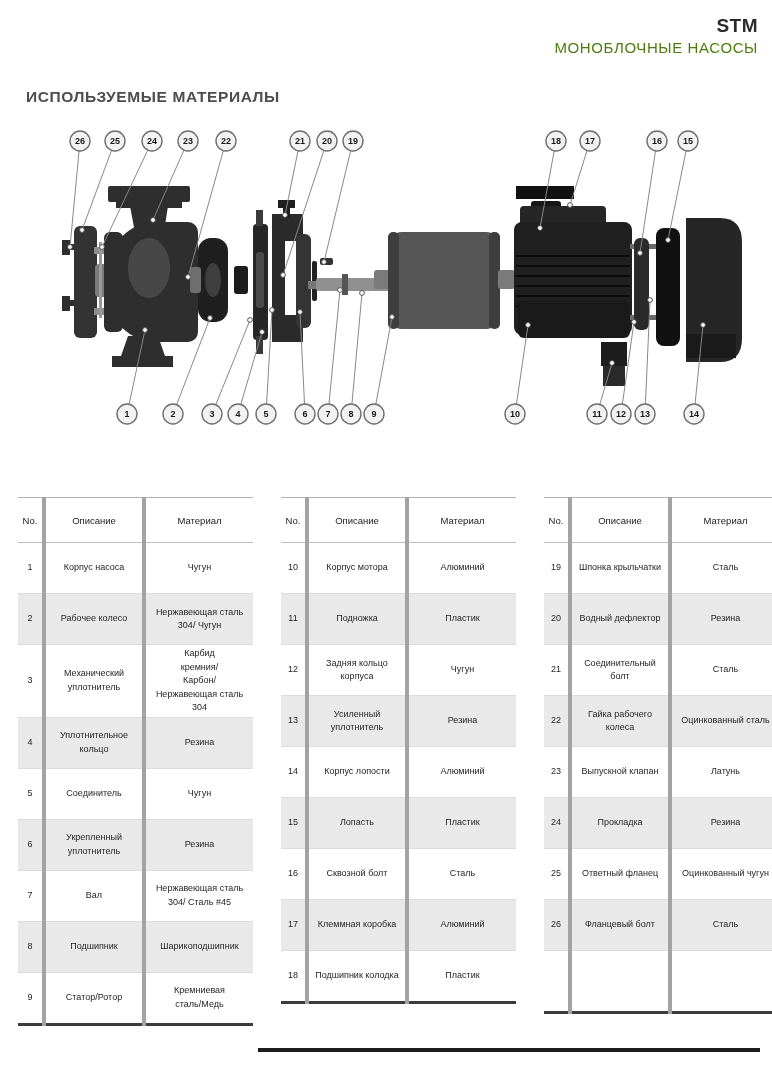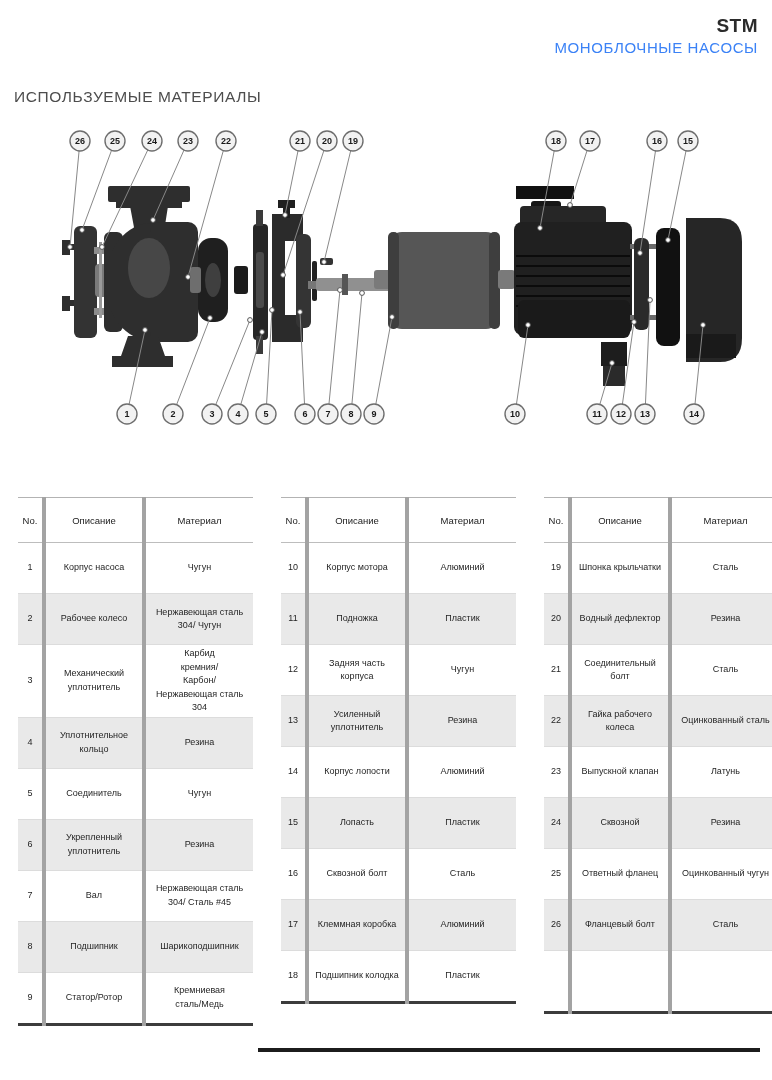--- a/index.html
+++ b/index.html
@@ -3,23 +3,23 @@
 <meta charset="utf-8">
 <style>
   html,body{margin:0;padding:0;background:#d8d8d8;}
   .page{
     position:relative;width:772px;height:1080px;background:#ffffff;
     font-family:"Liberation Sans",sans-serif;overflow:hidden;margin:0 auto;
   }
   
   .hdr{position:absolute;top:16px;right:14px;text-align:right;}
   .brand{font-size:19px;font-weight:bold;color:#2b2b2b;letter-spacing:.5px;line-height:1.1;}
-  .subtitle{font-size:15px;color:#3b82f6;letter-spacing:.6px;margin-top:2px;}
+  .subtitle{font-size:15px;color:#4d7c0f;letter-spacing:.6px;margin-top:2px;}
   
-  .sect-title{position:absolute;top:88px;left:14px;font-size:15.5px;font-weight:normal;
+  .sect-title{position:absolute;top:88px;left:26px;font-size:15.5px;font-weight:bold;
     color:#4d4d4d;letter-spacing:.6px;}
   
   svg.diagram{position:absolute;top:0;left:0;}
   
   .tables{position:absolute;top:497px;left:18px;width:736px;display:flex;gap:28px;align-items:flex-start;}
   table.mat-table{border-collapse:collapse;width:235px;table-layout:fixed;
     border-top:1px solid #b3b3b3;border-bottom:3px solid #3c3c3c;
     font-size:9px;color:#1f1f1f;}
   table.mat-table th{height:42px;font-weight:normal;font-size:9.5px;color:#222;
     border-bottom:1px solid #bdbdbd;text-align:center;vertical-align:middle;}
@@ -405,21 +405,21 @@
             <td>Корпус мотора</td>
             <td>Алюминий</td>
           </tr>
           <tr class="shaded">
             <td>11</td>
             <td>Подножка</td>
             <td>Пластик</td>
           </tr>
           <tr>
             <td>12</td>
-            <td>Задняя часть корпуса</td>
+            <td>Задняя кольцо корпуса</td>
             <td>Чугун</td>
           </tr>
           <tr class="shaded">
             <td>13</td>
             <td>Усиленный уплотнитель</td>
             <td>Резина</td>
           </tr>
           <tr>
             <td>14</td>
             <td>Корпус лопости</td>
@@ -481,21 +481,21 @@
             <td>Гайка рабочего колеса</td>
             <td>Оцинкованный сталь</td>
           </tr>
           <tr>
             <td>23</td>
             <td>Выпускной клапан</td>
             <td>Латунь</td>
           </tr>
           <tr class="shaded">
             <td>24</td>
-            <td>Сквозной</td>
+            <td>Прокладка</td>
             <td>Резина</td>
           </tr>
           <tr>
             <td>25</td>
             <td>Ответный фланец</td>
             <td>Оцинкованный чугун</td>
           </tr>
           <tr class="shaded">
             <td>26</td>
             <td>Фланцевый болт</td>

